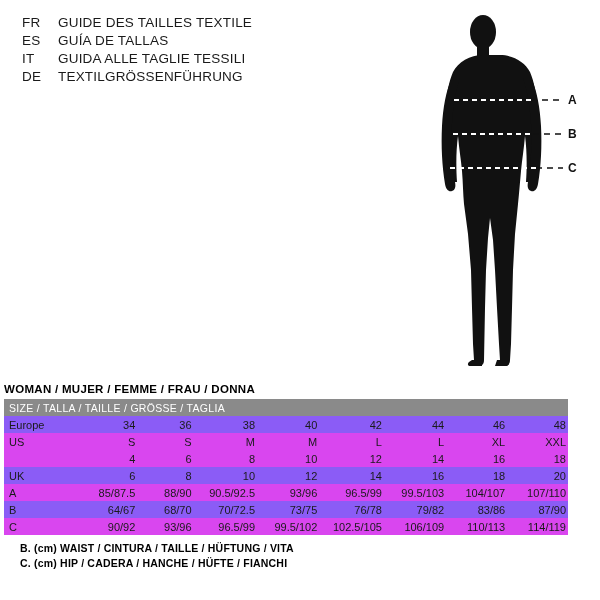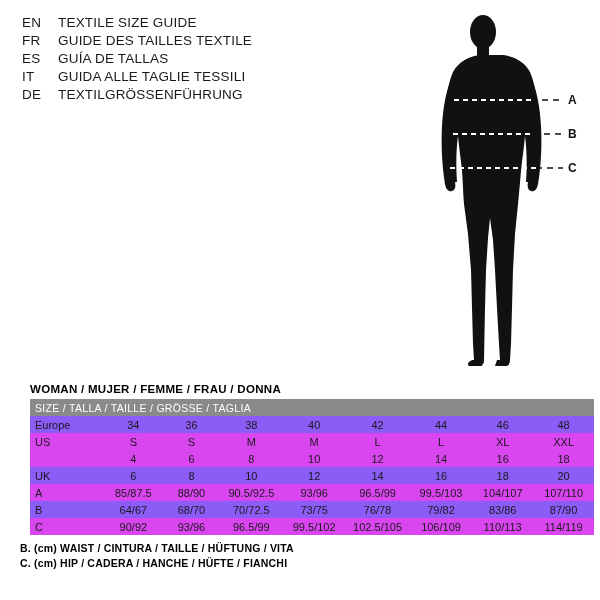--- a/index.html
+++ b/index.html
@@ -49,21 +49,21 @@
     width: 196px;
     height: 370px;
   }
   .figure-wrap svg {
     display: block;
   }
 
   
   .table-section {
     position: absolute;
-    left: 30px;
+    left: 4px;
     top: 383px;
     width: 564px;
   }
   .woman-label {
     font-size: 11.5px;
     font-weight: bold;
     letter-spacing: 0.3px;
     margin-bottom: 4px;
     color: #000;
   }
@@ -85,21 +85,21 @@
     letter-spacing: 0.3px;
     height: 16px;
   }
   .row-shade td { background: #d946ef; }
   .row-light td { background: #8b5cf6; }
   .row-label {
     text-align: left;
     padding-left: 5px !important;
     width: 86px;
   }
-  .cell { text-align: center; width: 68px; }
+  .cell { text-align: right; width: 68px; }
 
   
   .legend {
     position: absolute;
     left: 20px;
     top: 541px;
     width: 520px;
   }
   .legend-row {
     font-size: 10.5px;
@@ -114,24 +114,20 @@
   .marker-letter {
     font-size: 12px;
     font-weight: bold;
     fill: #111;
   }
 </style>
 </head>
 <body>
 
 <div class="lang-block">
-  <div class="lang-row">
-    <span class="lang-code">EN</span>
-    <span class="lang-title">TEXTILE SIZE GUIDE</span>
-  </div>
   <div class="lang-row">
     <span class="lang-code">FR</span>
     <span class="lang-title">GUIDE DES TAILLES TEXTILE</span>
   </div>
   <div class="lang-row">
     <span class="lang-code">ES</span>
     <span class="lang-title">GUÍA DE TALLAS</span>
   </div>
   <div class="lang-row">
     <span class="lang-code">IT</span>

